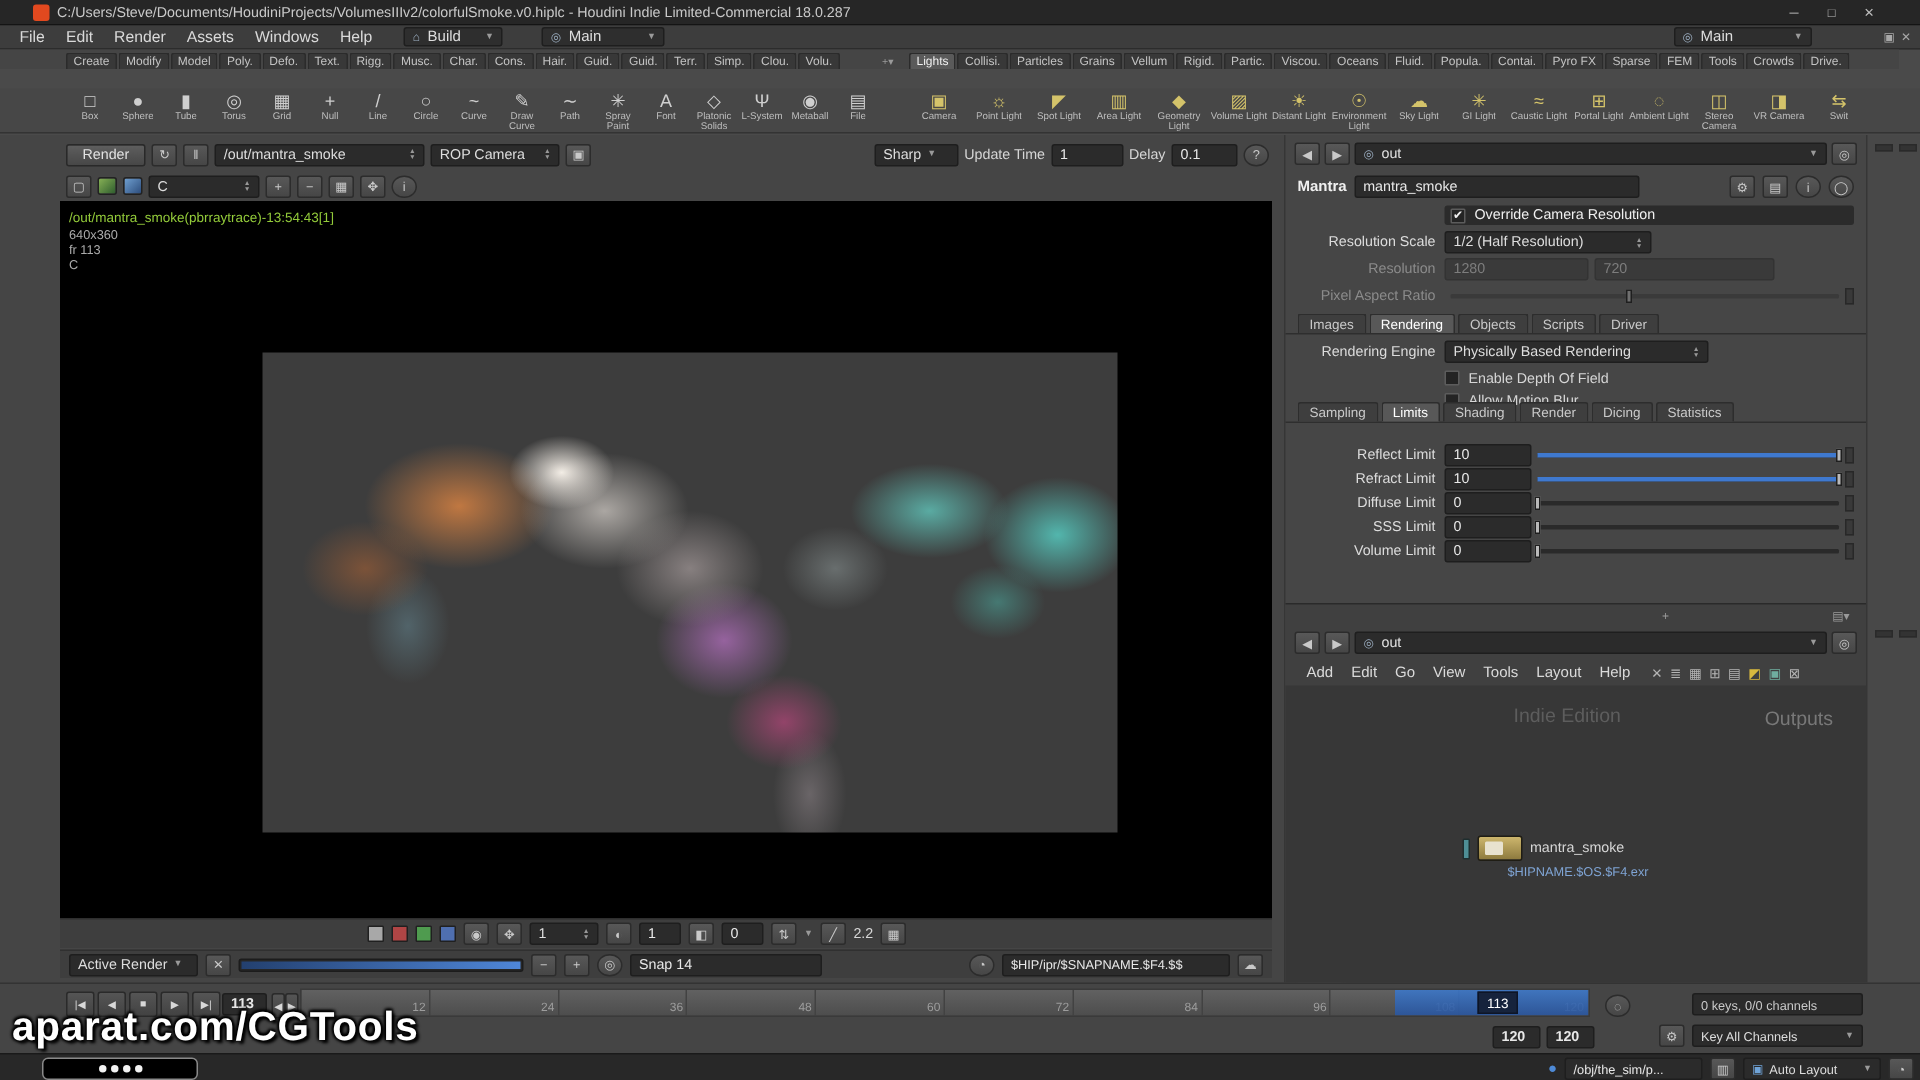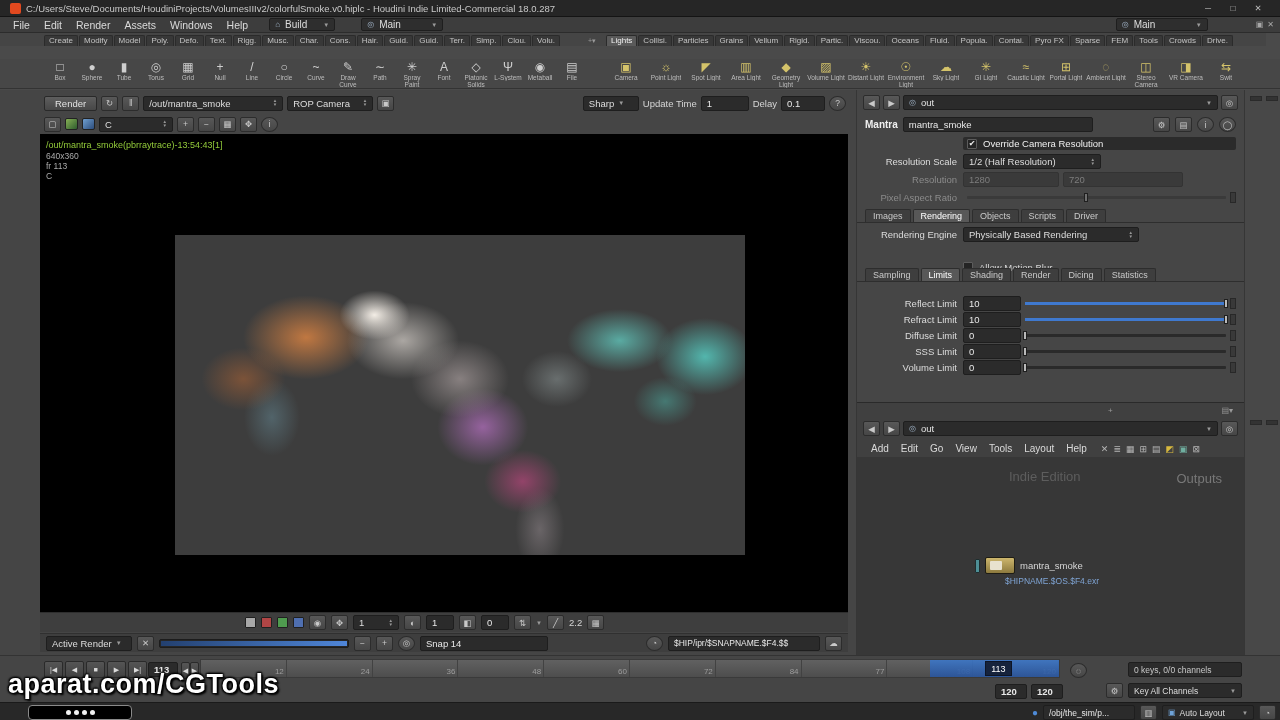--- a/index.html
+++ b/index.html
@@ -1,20 +1,20 @@
 <!DOCTYPE html>
 <html><head>
 <meta charset="utf-8">
 <style>
 *{box-sizing:border-box;margin:0;padding:0}
 html,body{width:1280px;height:720px;overflow:hidden}
 body{position:relative;background:#4a4a4a;font-family:"Liberation Sans",sans-serif;-webkit-font-smoothing:antialiased}
 .abs{position:absolute}
 
-.titlebar{background:#262626;display:flex;align-items:center;gap:5px;padding:0 10px;border-bottom:1px solid #141414}
+.titlebar{background:#262626;display:flex;align-items:center;gap:5px;padding:0 22px;border-bottom:1px solid #141414}
 .tb-icon{width:11px;height:11px;background:#e2491f;border-radius:2px;flex:none}
 .tb-title{font-size:9.5px;color:#c9c9c9;flex:1;white-space:nowrap;overflow:hidden}
 .tb-btns{display:flex;gap:1px}
 .tb-btns span{width:24px;height:13px;font-size:8.5px;color:#bdbdbd;display:flex;align-items:center;justify-content:center}
 
 .menubar{background:#3d3d3d;display:flex;align-items:center;padding:0 6px;border-bottom:1px solid #2c2c2c}
 .menus{display:flex}
 .menu-item{font-size:10.5px;color:#dadada;padding:0 7px;cursor:default}
 .combo{background:#2e2e2e;border:1px solid #1e1e1e;border-radius:2px;color:#dedede;font-size:10px;height:13px;display:inline-flex;align-items:center;gap:5px;padding:0 5px;white-space:nowrap}
 .caret{font-size:6px;color:#9a9a9a}
@@ -596,20 +596,25 @@
     <span class="plabel">Rendering Engine</span>
     <span class="dd" style="width:176px">
       <span>Physically Based Rendering</span>
       <span class="spin">
           <span>▲</span>
           <span>▼</span>
         </span>
     </span>
   </div>
 
+  <div class="prow" style="top:155px;height:14px">
+    <span class="plabel"></span>
+    <span class="cb"></span>
+    <span class="lbl" style="margin-left:6px">Enable Depth Of Field</span>
+  </div>
 
   <div class="prow" style="top:170px;height:14px">
     <span class="plabel"></span>
     <span class="cb"></span>
     <span class="lbl" style="margin-left:6px">Allow Motion Blur</span>
   </div>
 
   <div class="ftabs" style="top:177px;height:15px">
     <span class="ftab">Sampling</span>
       <span class="ftab active">Limits</span>
@@ -767,21 +772,21 @@
         <span class="tick-cell">
           <span>60</span>
         </span>
         <span class="tick-cell">
           <span>72</span>
         </span>
         <span class="tick-cell">
           <span>84</span>
         </span>
         <span class="tick-cell">
-          <span>77</span>
+          <span>96</span>
         </span>
         <span class="tick-cell">
           <span>108</span>
         </span>
         <span class="tick-cell">
           <span>120</span>
         </span>
     </div>
     <span class="cache"></span>
     <span class="playhead">113</span>

